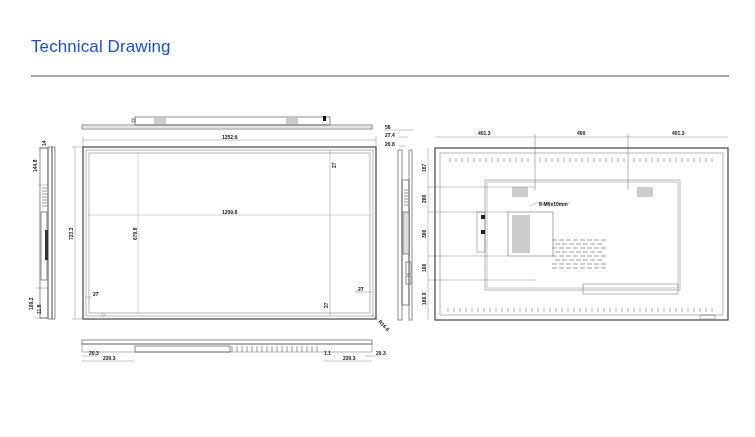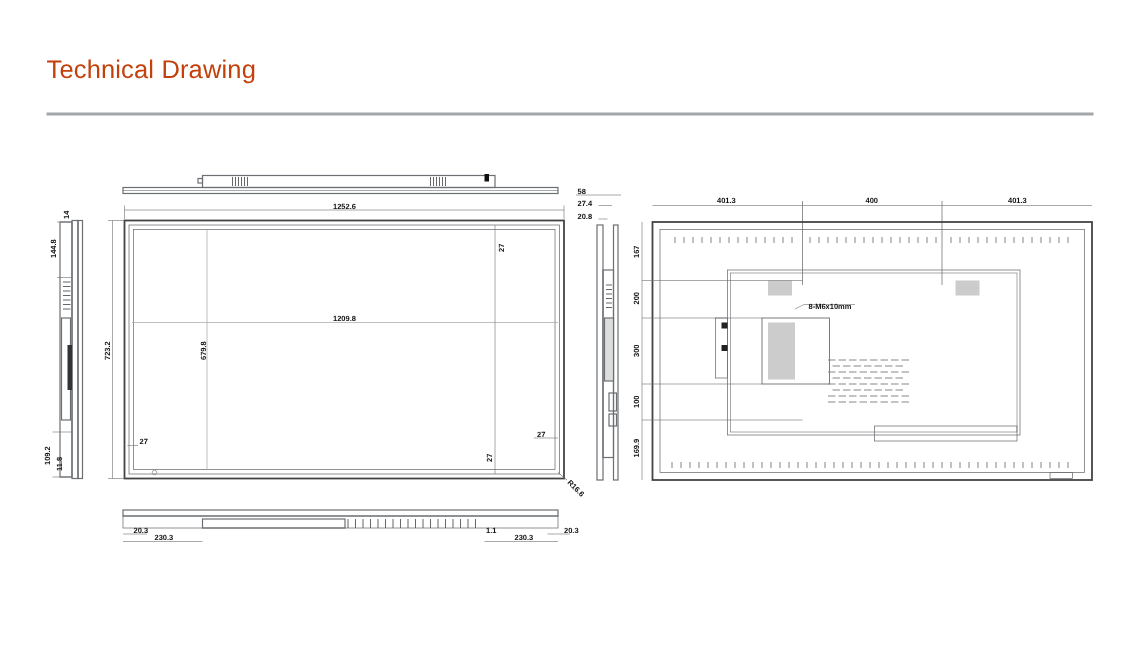--- a/index.html
+++ b/index.html
@@ -1,17 +1,17 @@
 <!DOCTYPE html>
 <html><head>
   <meta charset="utf-8">
   <style>
     html, body { margin: 0; padding: 0; background: #ffffff; }
     body { width: 755px; height: 437px; position: relative; overflow: hidden; font-family: "Liberation Sans", sans-serif; }
-    .title { position: absolute; left: 31px; top: 37px; font-size: 17px; color: #c2410c; font-family: "Liberation Sans", sans-serif; letter-spacing: 0.1px; }
+    .title { position: absolute; left: 31px; top: 37px; font-size: 17px; color: #1d4ed8; font-family: "Liberation Sans", sans-serif; letter-spacing: 0.1px; }
     .rule { position: absolute; left: 31px; top: 75px; width: 698px; height: 2px; background: #a3a6aa; }
     svg.drawing { position: absolute; left: 0; top: 0; }
     .dim { font-family: "Liberation Sans", sans-serif; font-size: 5px; font-weight: bold; fill: #111; }
   </style>
 </head>
 <body>
 
 <div class="title">Technical Drawing</div>
 <div class="rule"></div>
 

